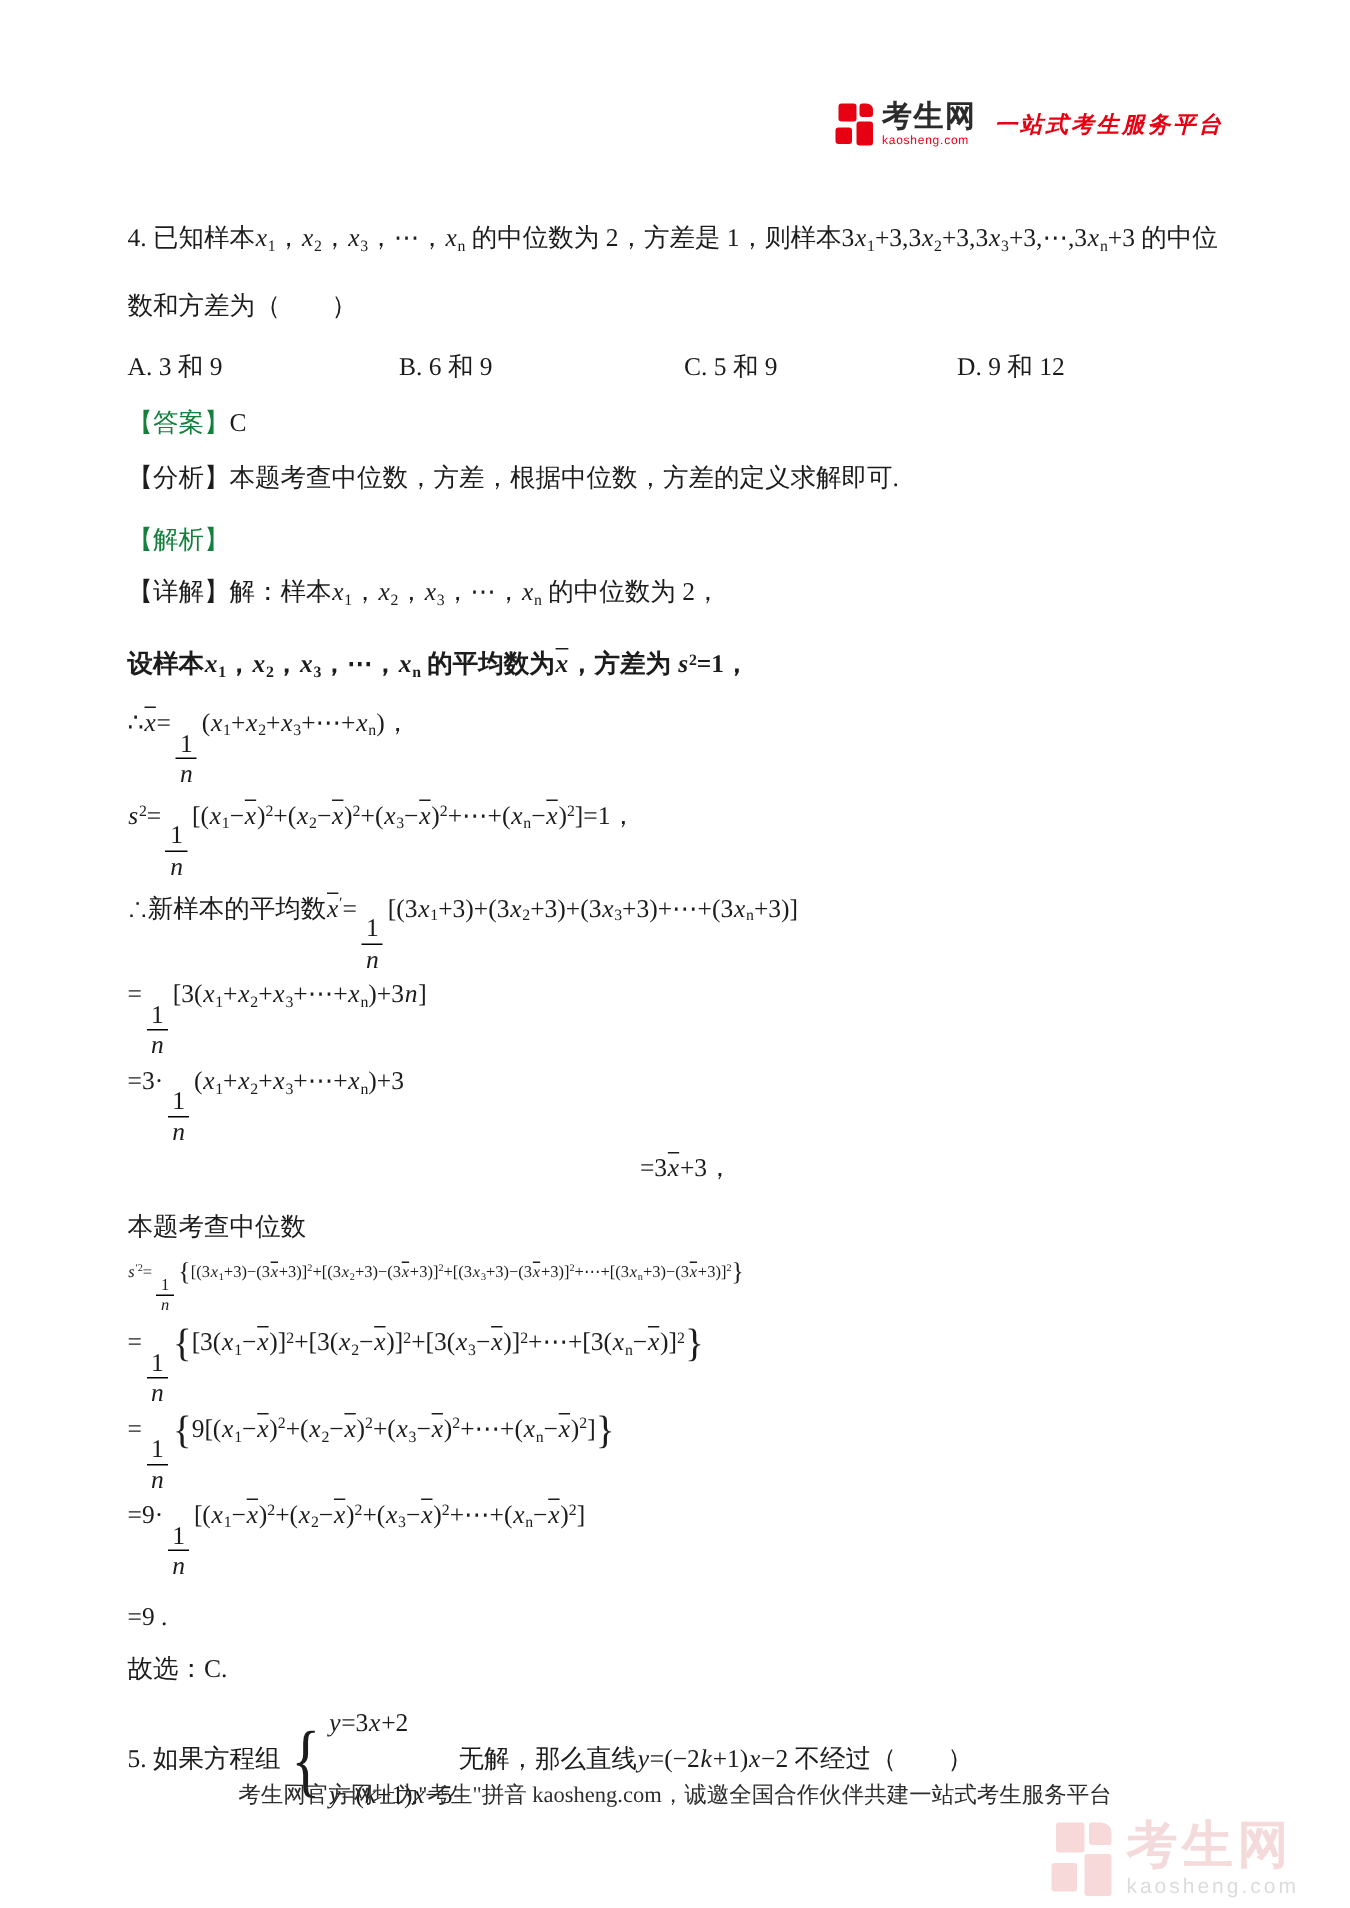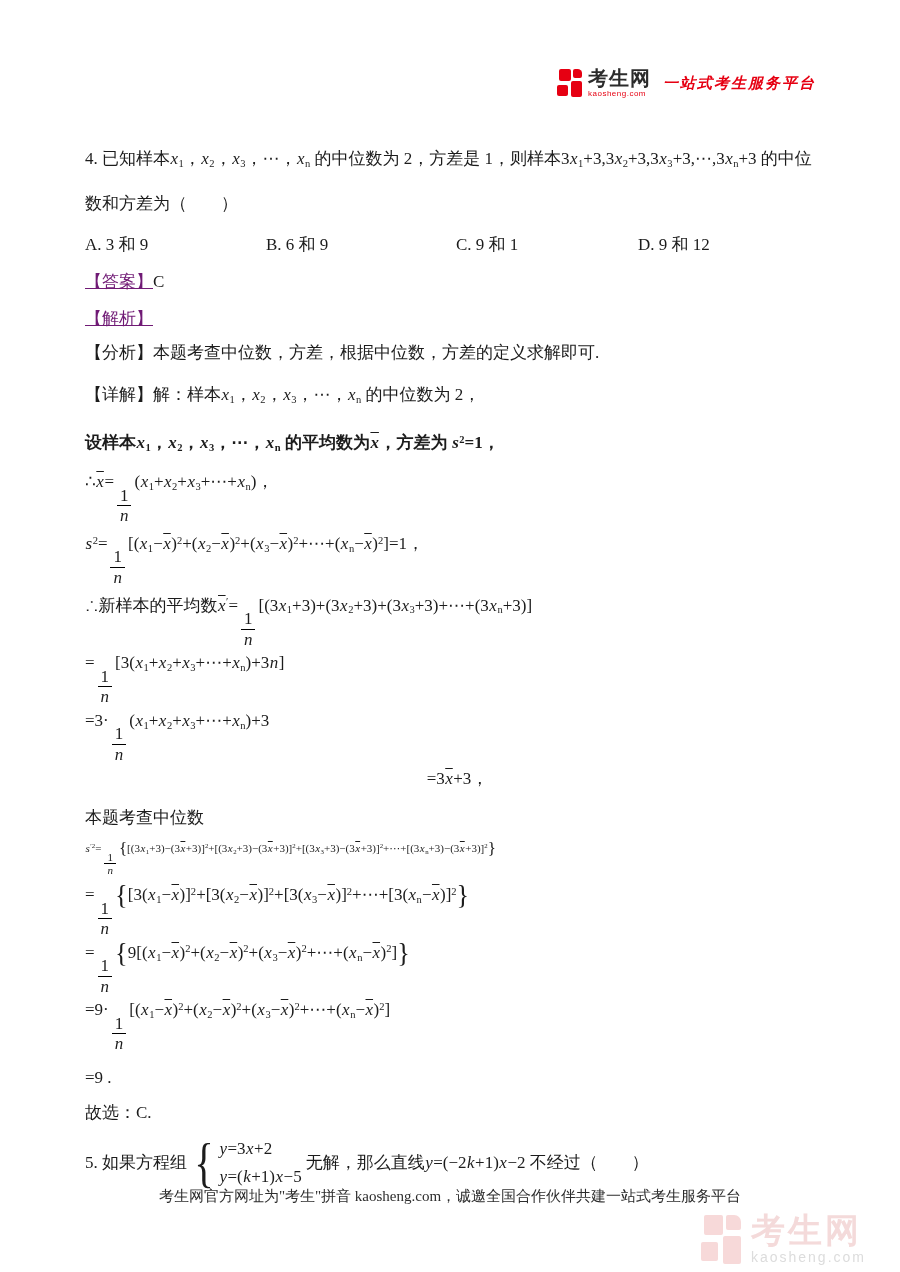--- a/index.html
+++ b/index.html
@@ -17,21 +17,21 @@
   .mark-hdr{width:27px;height:29px;}
   .mark-hdr span{background:#e60012;}
   .brandtext{margin-left:5px;line-height:1;}
   .brandname{font-weight:bold;font-size:20px;color:#2b2b2b;font-family:"Liberation Sans",sans-serif;letter-spacing:1px;}
   .branddomain{font-size:8px;color:#e60012;font-family:"Liberation Sans",sans-serif;letter-spacing:.5px;margin-top:2px;}
   .tagline{margin-left:12px;color:#e60012;font-size:15px;font-style:italic;font-weight:bold;letter-spacing:2px;}
 
   
   .content{position:absolute;left:85px;right:70px;top:100px;margin-top:47px;}
   .line{line-height:1.45;margin-bottom:17px;}
-  .blue{color:#701a75;text-decoration:underline;}
+  .blue{color:#15803d;}
   .options{display:grid;grid-template-columns:181px 190px 182px auto;margin-bottom:12px;line-height:1.45;}
 
   .mb2{margin-bottom:2px;}.mb6{margin-bottom:6px;}.mb10{margin-bottom:10px;}
   .mb12{margin-bottom:12px;}.mb14{margin-bottom:14px;font-weight:bold;}.mb15{margin-bottom:15px;text-align:center;}
   .mb20{margin-bottom:20px;}.mb22{margin-bottom:22px;}.mb24{margin-bottom:24px;}
   .small{font-size:11px;}
 
   
   i.mv{font-style:italic;padding:0 .5px;}
   sub,sup{line-height:0;font-size:62%;}
@@ -41,21 +41,21 @@
   .frac{display:inline-flex;flex-direction:column;align-items:center;text-align:center;
         vertical-align:-.8em;line-height:1.15;margin:0 3px;}
   .frac .fn{border-bottom:1px solid #000;padding:0 3px 0;}
   .frac .fd{font-style:italic;padding-top:0;}
   .bb{font-size:1.55em;vertical-align:middle;line-height:0;font-weight:400;}
 
   
   .q5row{display:flex;align-items:center;line-height:1.45;margin-top:6px;}
   .cases{display:inline-flex;align-items:center;margin:0 4px;}
   .cbrace{font-size:54px;font-weight:200;line-height:.9;transform:scaleX(.75);}
-  .crows{display:inline-flex;flex-direction:column;gap:3px;padding-left:2px;}
+  .crows{display:inline-flex;flex-direction:column;gap:23px;padding-left:2px;}
 
   
   .footer{position:absolute;left:0;right:0;bottom:66px;text-align:center;font-size:15px;color:#2d2d2d;}
 
   
   .watermark{position:absolute;right:34px;bottom:8px;display:flex;align-items:center;}
   .mark-wm{width:42px;height:50px;}
   .mark-wm span{background:#f7d9d9;}
   .wmtext{margin-left:9px;line-height:1;}
   .wmname{font-size:34px;font-weight:bold;color:#f4dada;font-family:"Liberation Sans",sans-serif;letter-spacing:3px;}
@@ -81,33 +81,33 @@
   </div>
 
   <div class="content">
 
     <div class="line mb20">4. 已知样本<i class="mv">x</i><sub>1</sub>，<i class="mv">x</i><sub>2</sub>，<i class="mv">x</i><sub>3</sub>，⋯，<i class="mv">x</i><sub>n</sub> 的中位数为 2，方差是 1，则样本3<i class="mv">x</i><sub>1</sub>+3,3<i class="mv">x</i><sub>2</sub>+3,3<i class="mv">x</i><sub>3</sub>+3,⋯,3<i class="mv">x</i><sub>n</sub>+3 的中位</div>
     <div class="line mb17">数和方差为（　　）</div>
 
     <div class="options">
       <span>A. 3 和 9</span>
       <span>B. 6 和 9</span>
-      <span>C. 9 和 1</span>
+      <span>C. 5 和 9</span>
       <span>D. 9 和 12</span>
     </div>
 
     <div class="line mb12">
       <span class="blue">【答案】</span><span>C</span>
     </div>
 
+    <div class="line mb17">【分析】本题考查中位数，方差，根据中位数，方差的定义求解即可.</div>
+
     <div class="line mb10">
       <span class="blue">【解析】</span>
     </div>
-
-    <div class="line mb17">【分析】本题考查中位数，方差，根据中位数，方差的定义求解即可.</div>
 
     <div class="line mb24">【详解】解：样本<i class="mv">x</i><sub>1</sub>，<i class="mv">x</i><sub>2</sub>，<i class="mv">x</i><sub>3</sub>，⋯，<i class="mv">x</i><sub>n</sub> 的中位数为 2，</div>
     <div class="line mb14">设样本<i class="mv">x</i><sub>1</sub>，<i class="mv">x</i><sub>2</sub>，<i class="mv">x</i><sub>3</sub>，⋯，<i class="mv">x</i><sub>n</sub> 的平均数为<span class="ov">x</span>，方差为 <i class="mv">s</i><sup>2</sup>=1，</div>
     <div class="line mb6">∴<span class="ov">x</span>=<span class="frac">
           <span class="fn">1</span>
           <span class="fd">n</span>
         </span>(<i class="mv">x</i><sub>1</sub>+<i class="mv">x</i><sub>2</sub>+<i class="mv">x</i><sub>3</sub>+⋯+<i class="mv">x</i><sub>n</sub>)，</div>
     <div class="line mb6"><i class="mv">s</i><sup>2</sup>=<span class="frac">
           <span class="fn">1</span>
           <span class="fd">n</span>

